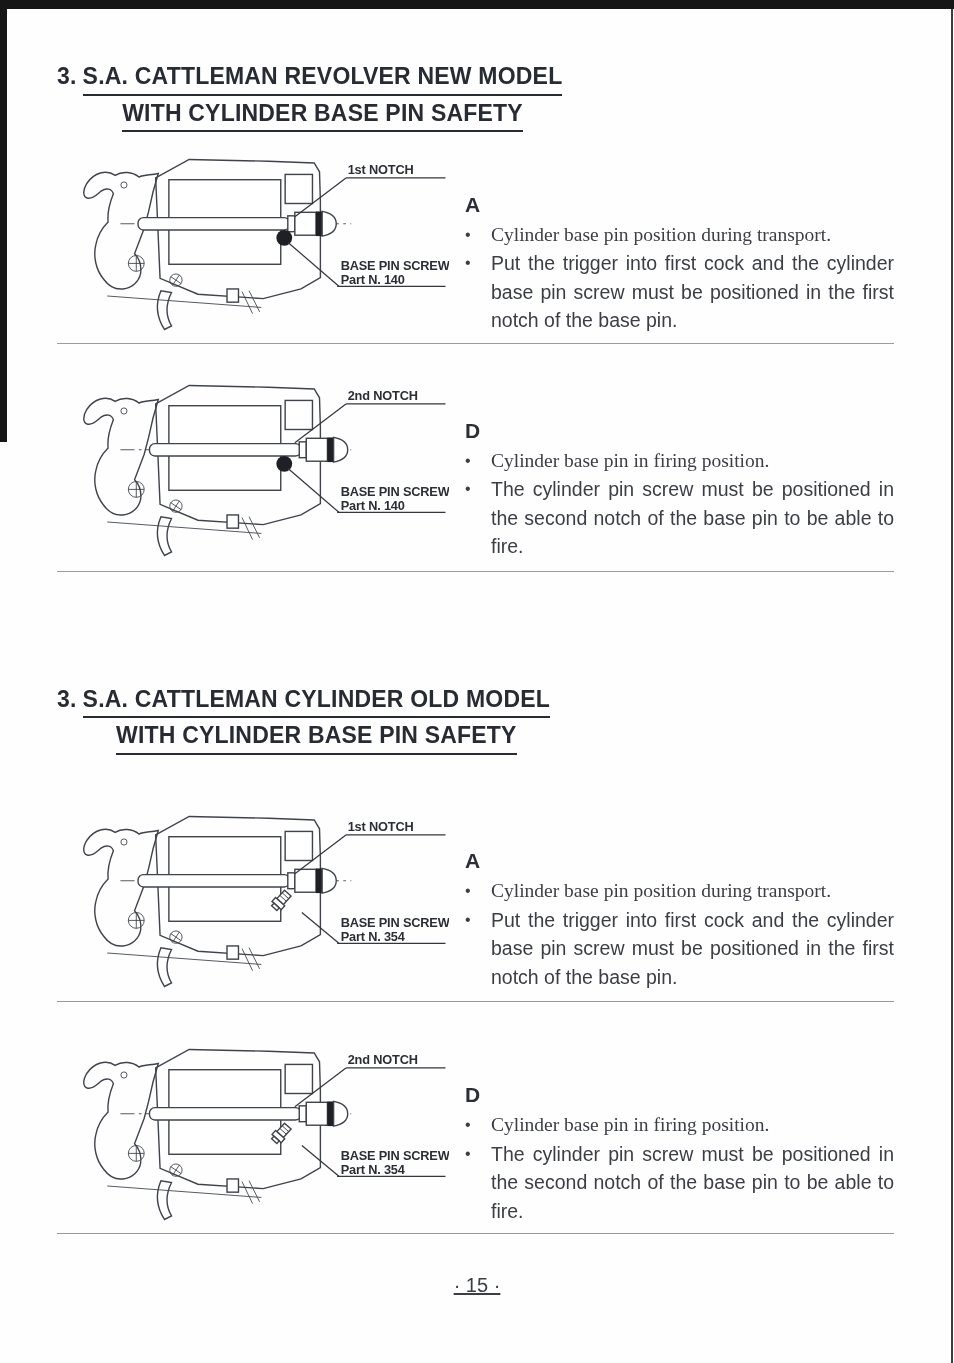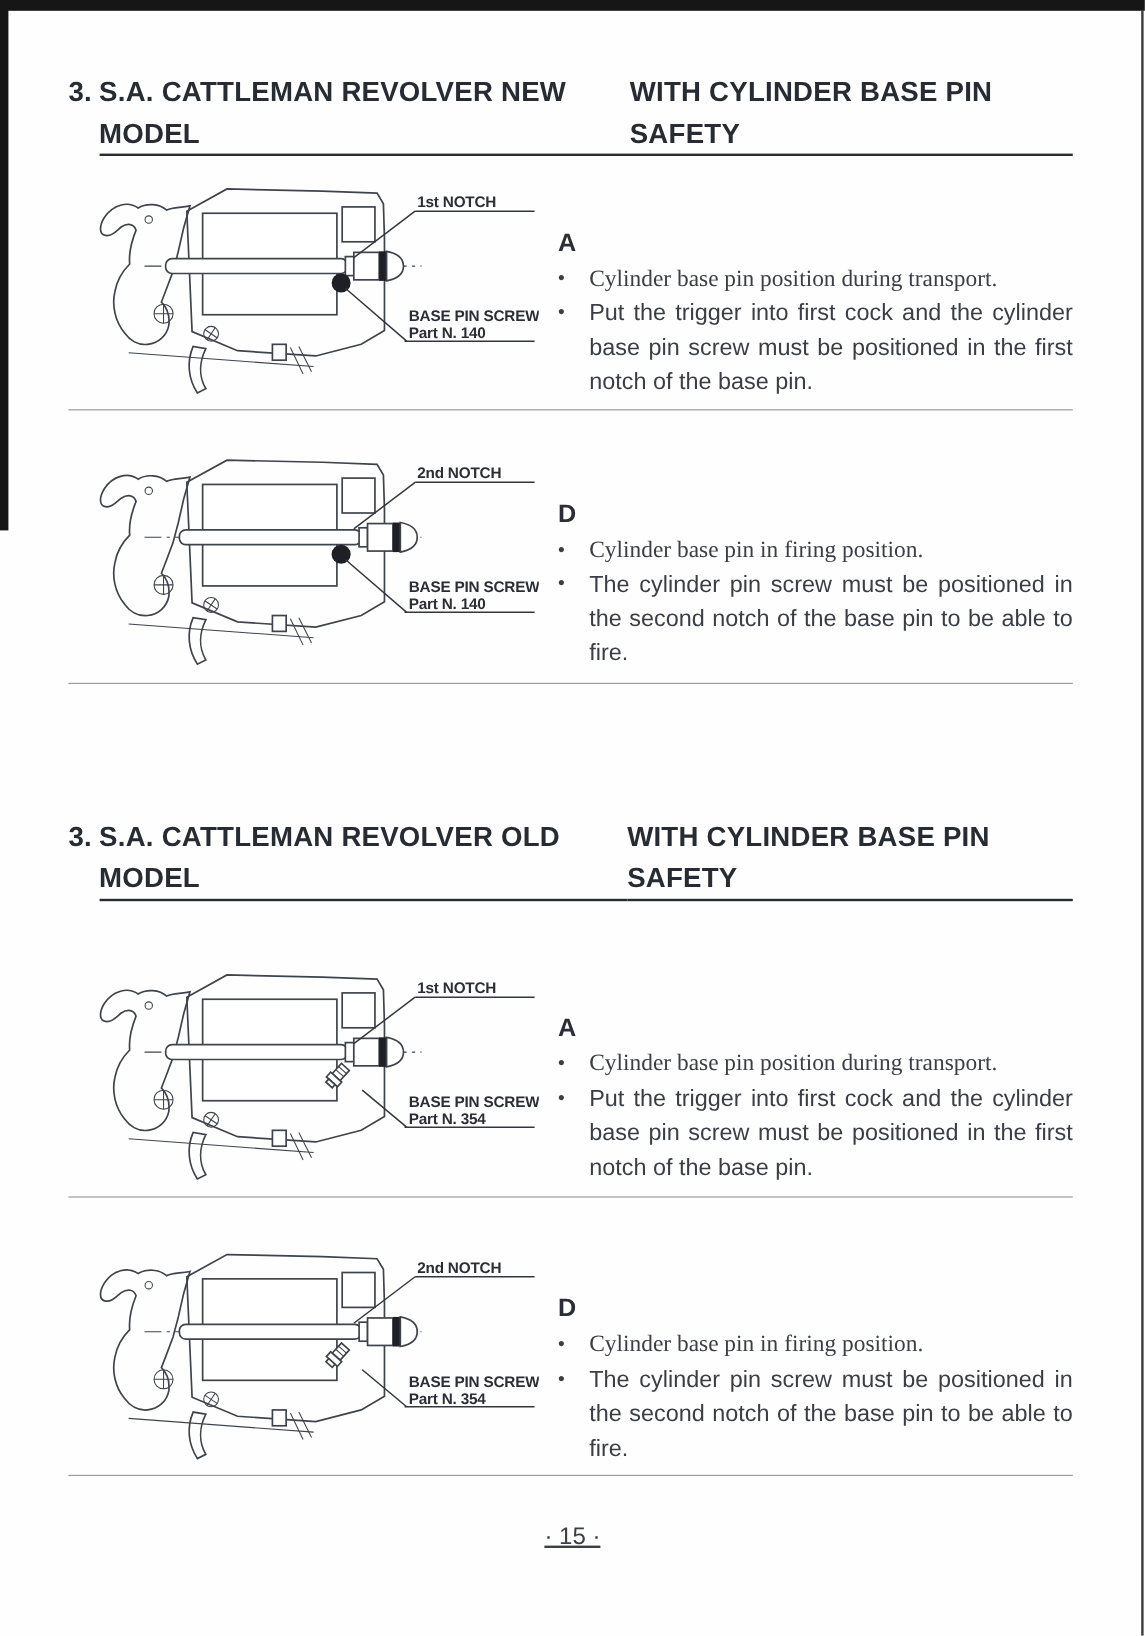--- a/index.html
+++ b/index.html
@@ -13,21 +13,21 @@
   .top-bar{position:absolute;top:0;left:0;width:954px;height:9px;background:#161616;}
   .left-bar{position:absolute;top:0;left:0;width:7px;height:442px;background:#161616;}
   .right-line{position:absolute;top:9px;right:1px;width:2px;height:1354px;background:#3c3c3c;}
 
   .content{position:absolute;top:9px;left:0;width:954px;}
   .section{margin-left:57px;margin-right:60px;}
 
   .heading{display:flex;font-weight:700;font-size:23px;line-height:1.5;
     color:#272b33;letter-spacing:.2px;}
   .heading .prefix{flex:none;padding-right:6px;}
-  .heading .lines{display:flex;flex-direction:row;align-items:flex-end;}
+  .heading .lines{display:flex;flex-direction:column;align-items:center;}
   .heading .lines span{display:inline-block;border-bottom:2.5px solid #272b33;padding-bottom:0px;}
   .h1{margin-top:50px;}
   .h2{margin-top:110px;}
 
   .row{display:flex;align-items:flex-end;}
   .r1{margin-top:16px;}
   .r2{margin-top:30px;}
   .r3{margin-top:50px;}
   .r4{margin-top:36px;}
 
@@ -246,21 +246,21 @@
     </div>
 
     <hr class="rule m10">
   </div>
 
   <div class="section">
 
     <div class="heading h2">
       <span class="prefix">3.</span>
       <span class="lines">
-        <span>S.A. CATTLEMAN REVOLVER OLD MODEL</span>
+        <span>S.A. CATTLEMAN CYLINDER OLD MODEL</span>
         <span>WITH CYLINDER BASE PIN SAFETY</span>
       </span>
     </div>
 
     <div class="row r3">
       <div class="figure" data-variant="old" data-pin="transport">
   <svg viewBox="0 0 445 212" xmlns="http://www.w3.org/2000/svg">
     <defs>
       <pattern id="hatch" width="6.5" height="6.5" patternUnits="userSpaceOnUse">
         <rect width="6.5" height="6.5" fill="#ffffff"></rect>

